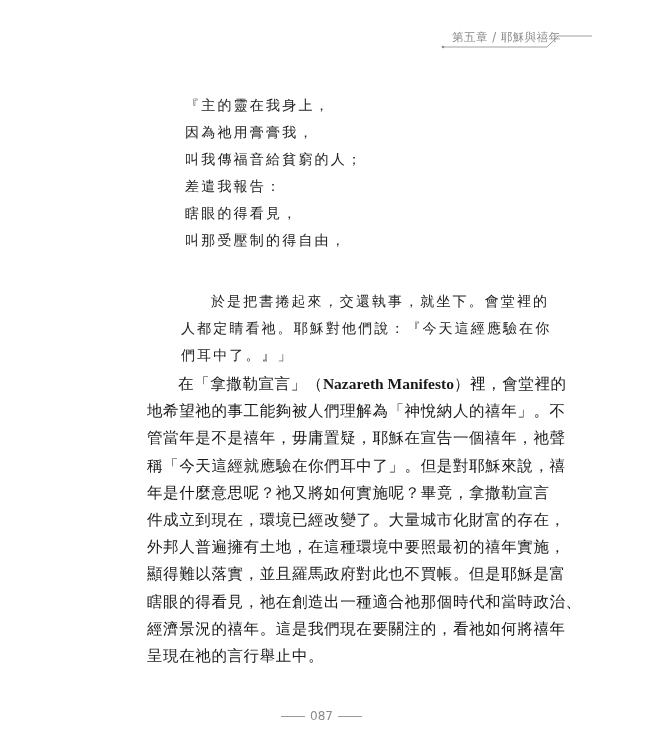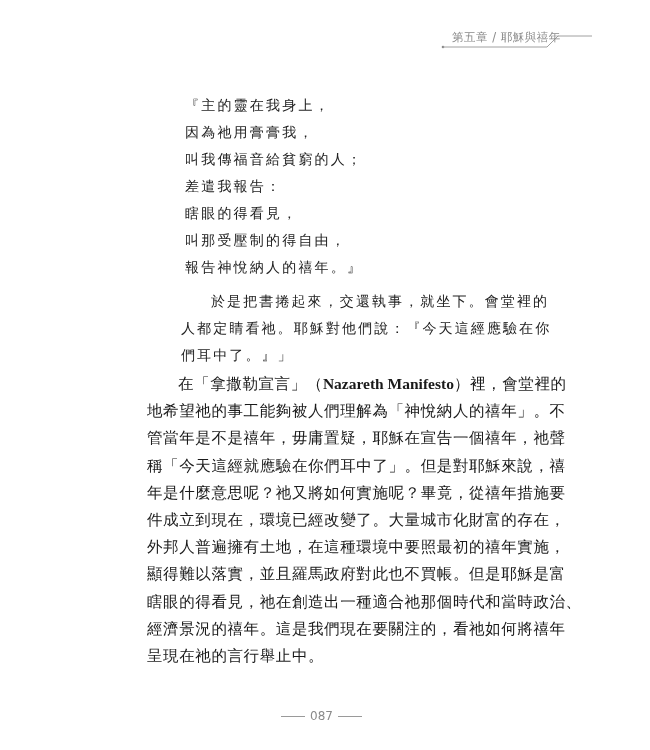--- a/index.html
+++ b/index.html
@@ -130,37 +130,36 @@
   <span class="title">第五章 / 耶穌與禧年</span>
 </div>
 
 <div class="quote-block">
   <span class="line">『主的靈在我身上，</span>
   <span class="line">因為祂用膏膏我，</span>
   <span class="line">叫我傳福音給貧窮的人；</span>
   <span class="line">差遣我報告：</span>
   <span class="line">瞎眼的得看見，</span>
   <span class="line">叫那受壓制的得自由，</span>
-  <span class="line">報告神悅納人的禧年。』</span>
 </div>
 
 <div class="narrative">
   <span class="line indent">於是把書捲起來，交還執事，就坐下。會堂裡的</span>
   <span class="line">人都定睛看祂。耶穌對他們說：『今天這經應驗在你</span>
   <span class="line last">
     <span>們耳中了。』」</span>
   </span>
 </div>
 
 <div class="body-text">
   <span class="line indent"><span>在「拿撒勒宣言」（</span><span class="latin">Nazareth Manifesto</span><span>）裡，會堂裡的</span></span>
   <span class="line">地希望祂的事工能夠被人們理解為「神悅納人的禧年」。不</span>
   <span class="line">管當年是不是禧年，毋庸置疑，耶穌在宣告一個禧年，祂聲</span>
   <span class="line">稱「今天這經就應驗在你們耳中了」。但是對耶穌來說，禧</span>
-  <span class="line">年是什麼意思呢？祂又將如何實施呢？畢竟，從禧年措施要</span>
+  <span class="line">年是什麼意思呢？祂又將如何實施呢？畢竟，拿撒勒宣言</span>
   <span class="line">件成立到現在，環境已經改變了。大量城市化財富的存在，</span>
   <span class="line">外邦人普遍擁有土地，在這種環境中要照最初的禧年實施，</span>
   <span class="line">顯得難以落實，並且羅馬政府對此也不買帳。但是耶穌是富</span>
   <span class="line">瞎眼的得看見，祂在創造出一種適合祂那個時代和當時政治、</span>
   <span class="line">經濟景況的禧年。這是我們現在要關注的，看祂如何將禧年</span>
   <span class="line">呈現在祂的言行舉止中。</span>
 </div>
 
 <div class="page-footer">
   <span class="dash"></span><span>087</span><span class="dash"></span>

